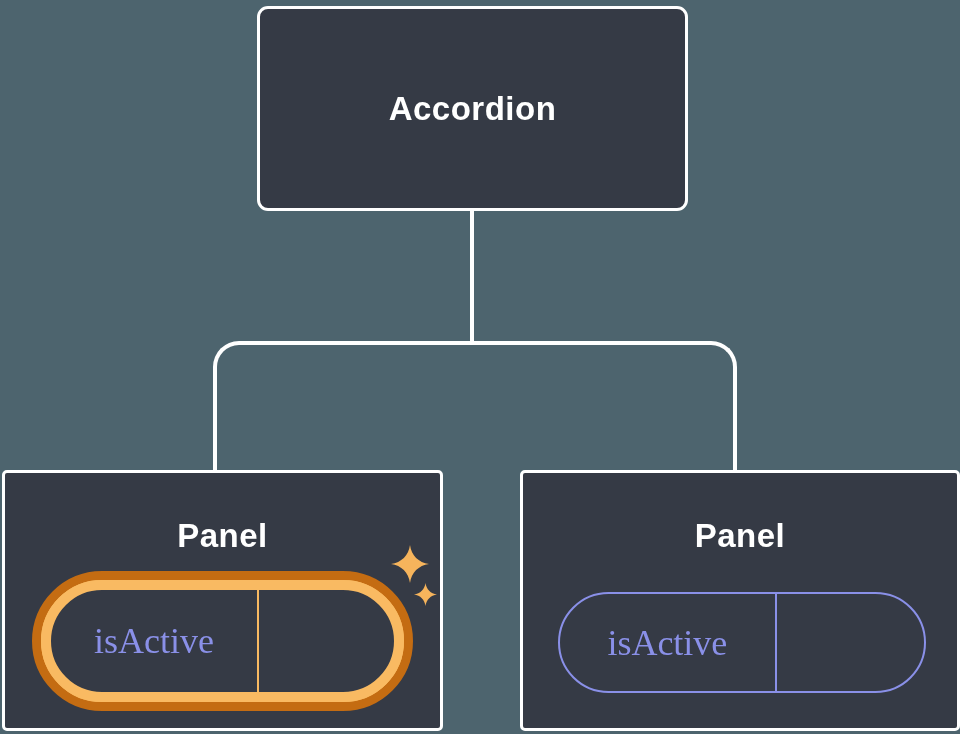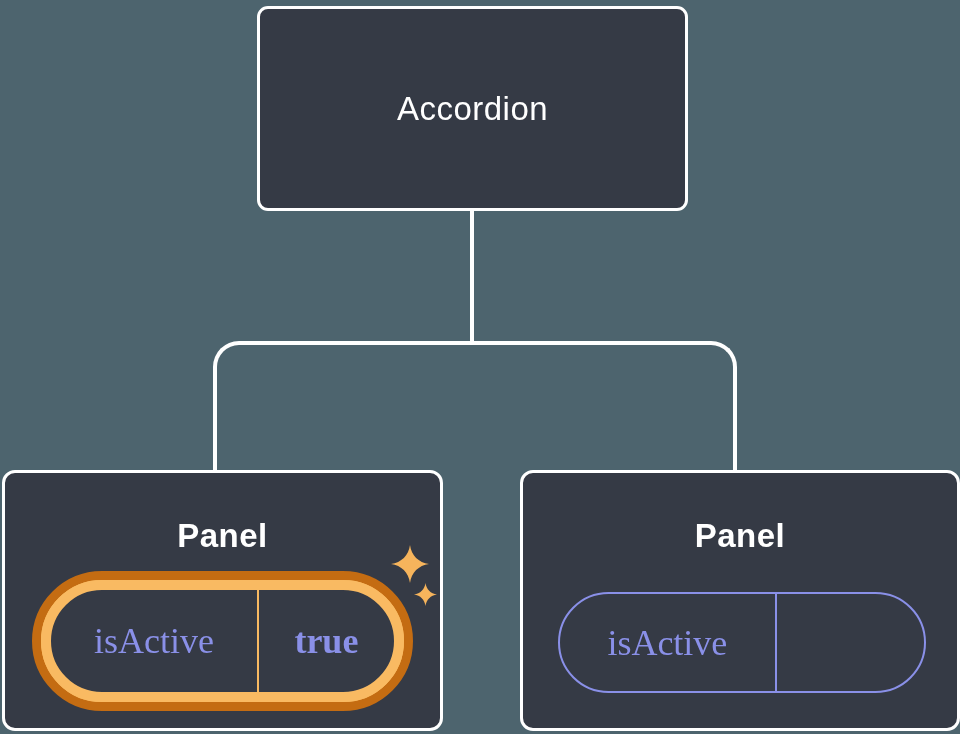--- a/index.html
+++ b/index.html
@@ -19,21 +19,21 @@
     border: 3px solid #ffffff;
     box-sizing: border-box;
   }
   .node-root {
     left: 257px; top: 6px;
     width: 431px; height: 205px;
     border-radius: 11px;
     display: flex; align-items: center; justify-content: center;
   }
   .node-root .node-label {
-    color: #ffffff; font-size: 33px; font-weight: 400; letter-spacing: 0.5px;
+    color: #ffffff; font-size: 33px; font-weight: 700; letter-spacing: 0.5px;
   }
 
   
   .connector-stem {
     position: absolute;
     left: 470px; top: 211px;
     width: 4px; height: 133px;
     background: #ffffff;
   }
   .connector-branch {
@@ -43,21 +43,21 @@
     box-sizing: border-box;
     border: 4px solid #ffffff;
     border-bottom: none;
     border-radius: 26px 26px 0 0;
   }
 
   
   .panel {
     left: 2px; top: 470px;
     width: 441px; height: 261px;
-    border-radius: 13px;
+    border-radius: 5px;
   }
   .panel.right { left: 520px; width: 440px; }
   .panel-title {
     position: absolute;
     left: 0; right: 0; top: 44px;
     text-align: center;
     color: #ffffff; font-size: 33px; font-weight: 600; letter-spacing: 0.5px;
   }
 
   
@@ -118,21 +118,20 @@
 
   <div class="connector-stem"></div>
   <div class="connector-branch"></div>
 
   <div class="node panel left">
     <div class="panel-title">Panel</div>
 
     <div class="pill-highlight">
       <div class="pill-inner">
         <div class="pill-cell key">isActive</div>
-        <div class="pill-cell value bold">true</div>
       </div>
     </div>
 
     <div class="sparkle sparkle-big">
       <svg viewBox="0 0 24 24" width="38" height="38">
         <path fill="#f6b45c" d="M12 0 C12.9 6.6 17.4 11.1 24 12 C17.4 12.9 12.9 17.4 12 24 C11.1 17.4 6.6 12.9 0 12 C6.6 11.1 11.1 6.6 12 0 Z"></path>
       </svg>
     </div>
     <div class="sparkle sparkle-small">
       <svg viewBox="0 0 24 24" width="23" height="23">

